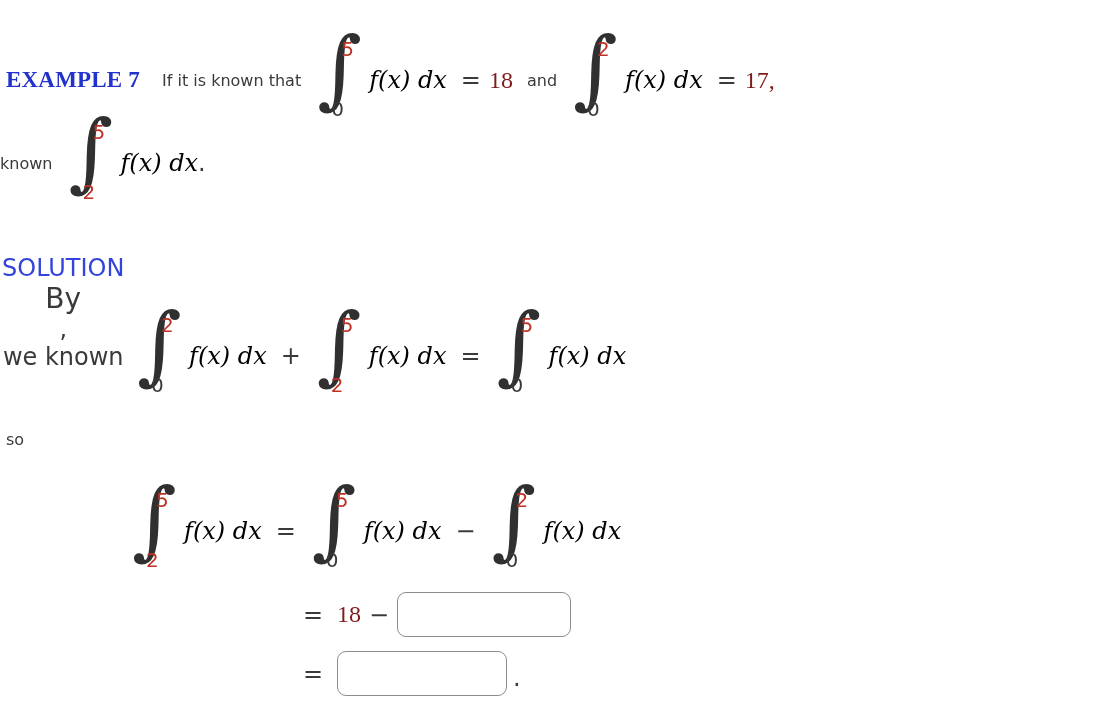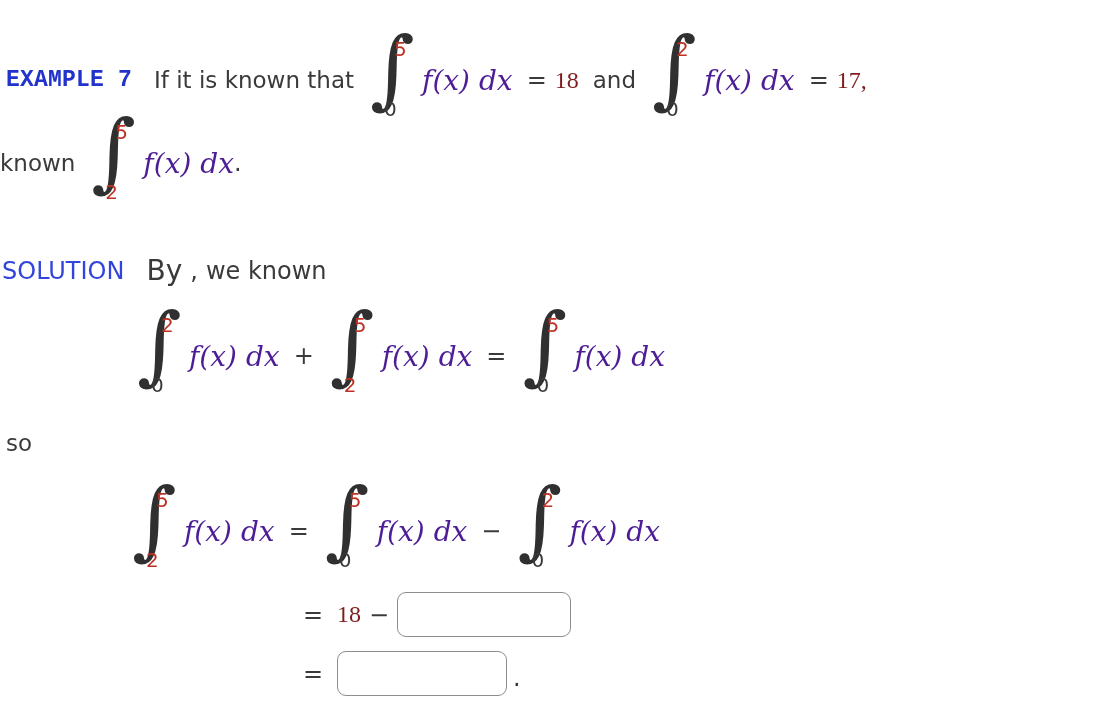--- a/index.html
+++ b/index.html
@@ -13,26 +13,26 @@
     position: relative;
     overflow: hidden;
     font-family: "DejaVu Sans", sans-serif;
     color: #333333;
     -webkit-font-smoothing: antialiased;
   }
 
   
   .plain {
     font-family: "DejaVu Sans", sans-serif;
-    font-size: 23px;
+    font-size: 16px;
     color: #3a3a3a;
     white-space: pre;
   }
   .example-tag {
-    font-family: Liberation Mono, monospace;
+    font-family: Liberation Serif, serif;
     font-size: 23px;
     font-weight: bold;
     color: #2233cc;
     letter-spacing: 0.2px;
     white-space: pre;
   }
   .solution-tag {
     font-family: "DejaVu Sans", sans-serif;
     font-size: 24px;
     color: #3344dd;
@@ -48,22 +48,22 @@
     color: #7f1d1d;
     font-family: Liberation Serif, serif;
     font-weight: normal;
     white-space: pre;
   }
 
   
   .math {
     font-family: "DejaVu Serif", serif;
     font-style: italic;
-    font-size: 28px;
-    color: #4c1d95;
+    font-size: 24px;
+    color: #000000;
     white-space: pre;
     text-align: center;
   }
   .op {
     font-family: "DejaVu Sans", sans-serif;
     font-style: normal;
     font-size: 24px;
     color: #3a3a3a;
     white-space: pre;
   }
@@ -127,21 +127,21 @@
     outline: none;
     font-family: "DejaVu Sans", sans-serif;
     font-size: 20px;
     color: #333333;
     padding: 2px 8px;
   }
 
   
   #row-example    { left: 6px;   top: 37px; }
   #row-find       { left: 0px;   top: 120px; }
-  #row-solution   { left: 2px;   top: 254px; }
+  #row-solution   { left: 2px;   top: 254px; flex-direction: column; }
   #row-identity   { left: 135px; top: 313px; }
   #row-so         { left: 6px;   top: 430px; }
   #row-final      { left: 130px; top: 488px; }
   #row-eq18       { left: 303px; top: 592px; }
   #row-eq-final   { left: 303px; top: 651px; }
 
   #answer-1 { width: 174px; height: 45px; }
   #answer-2 { width: 170px; height: 45px; }
 
   .eq-sign {

